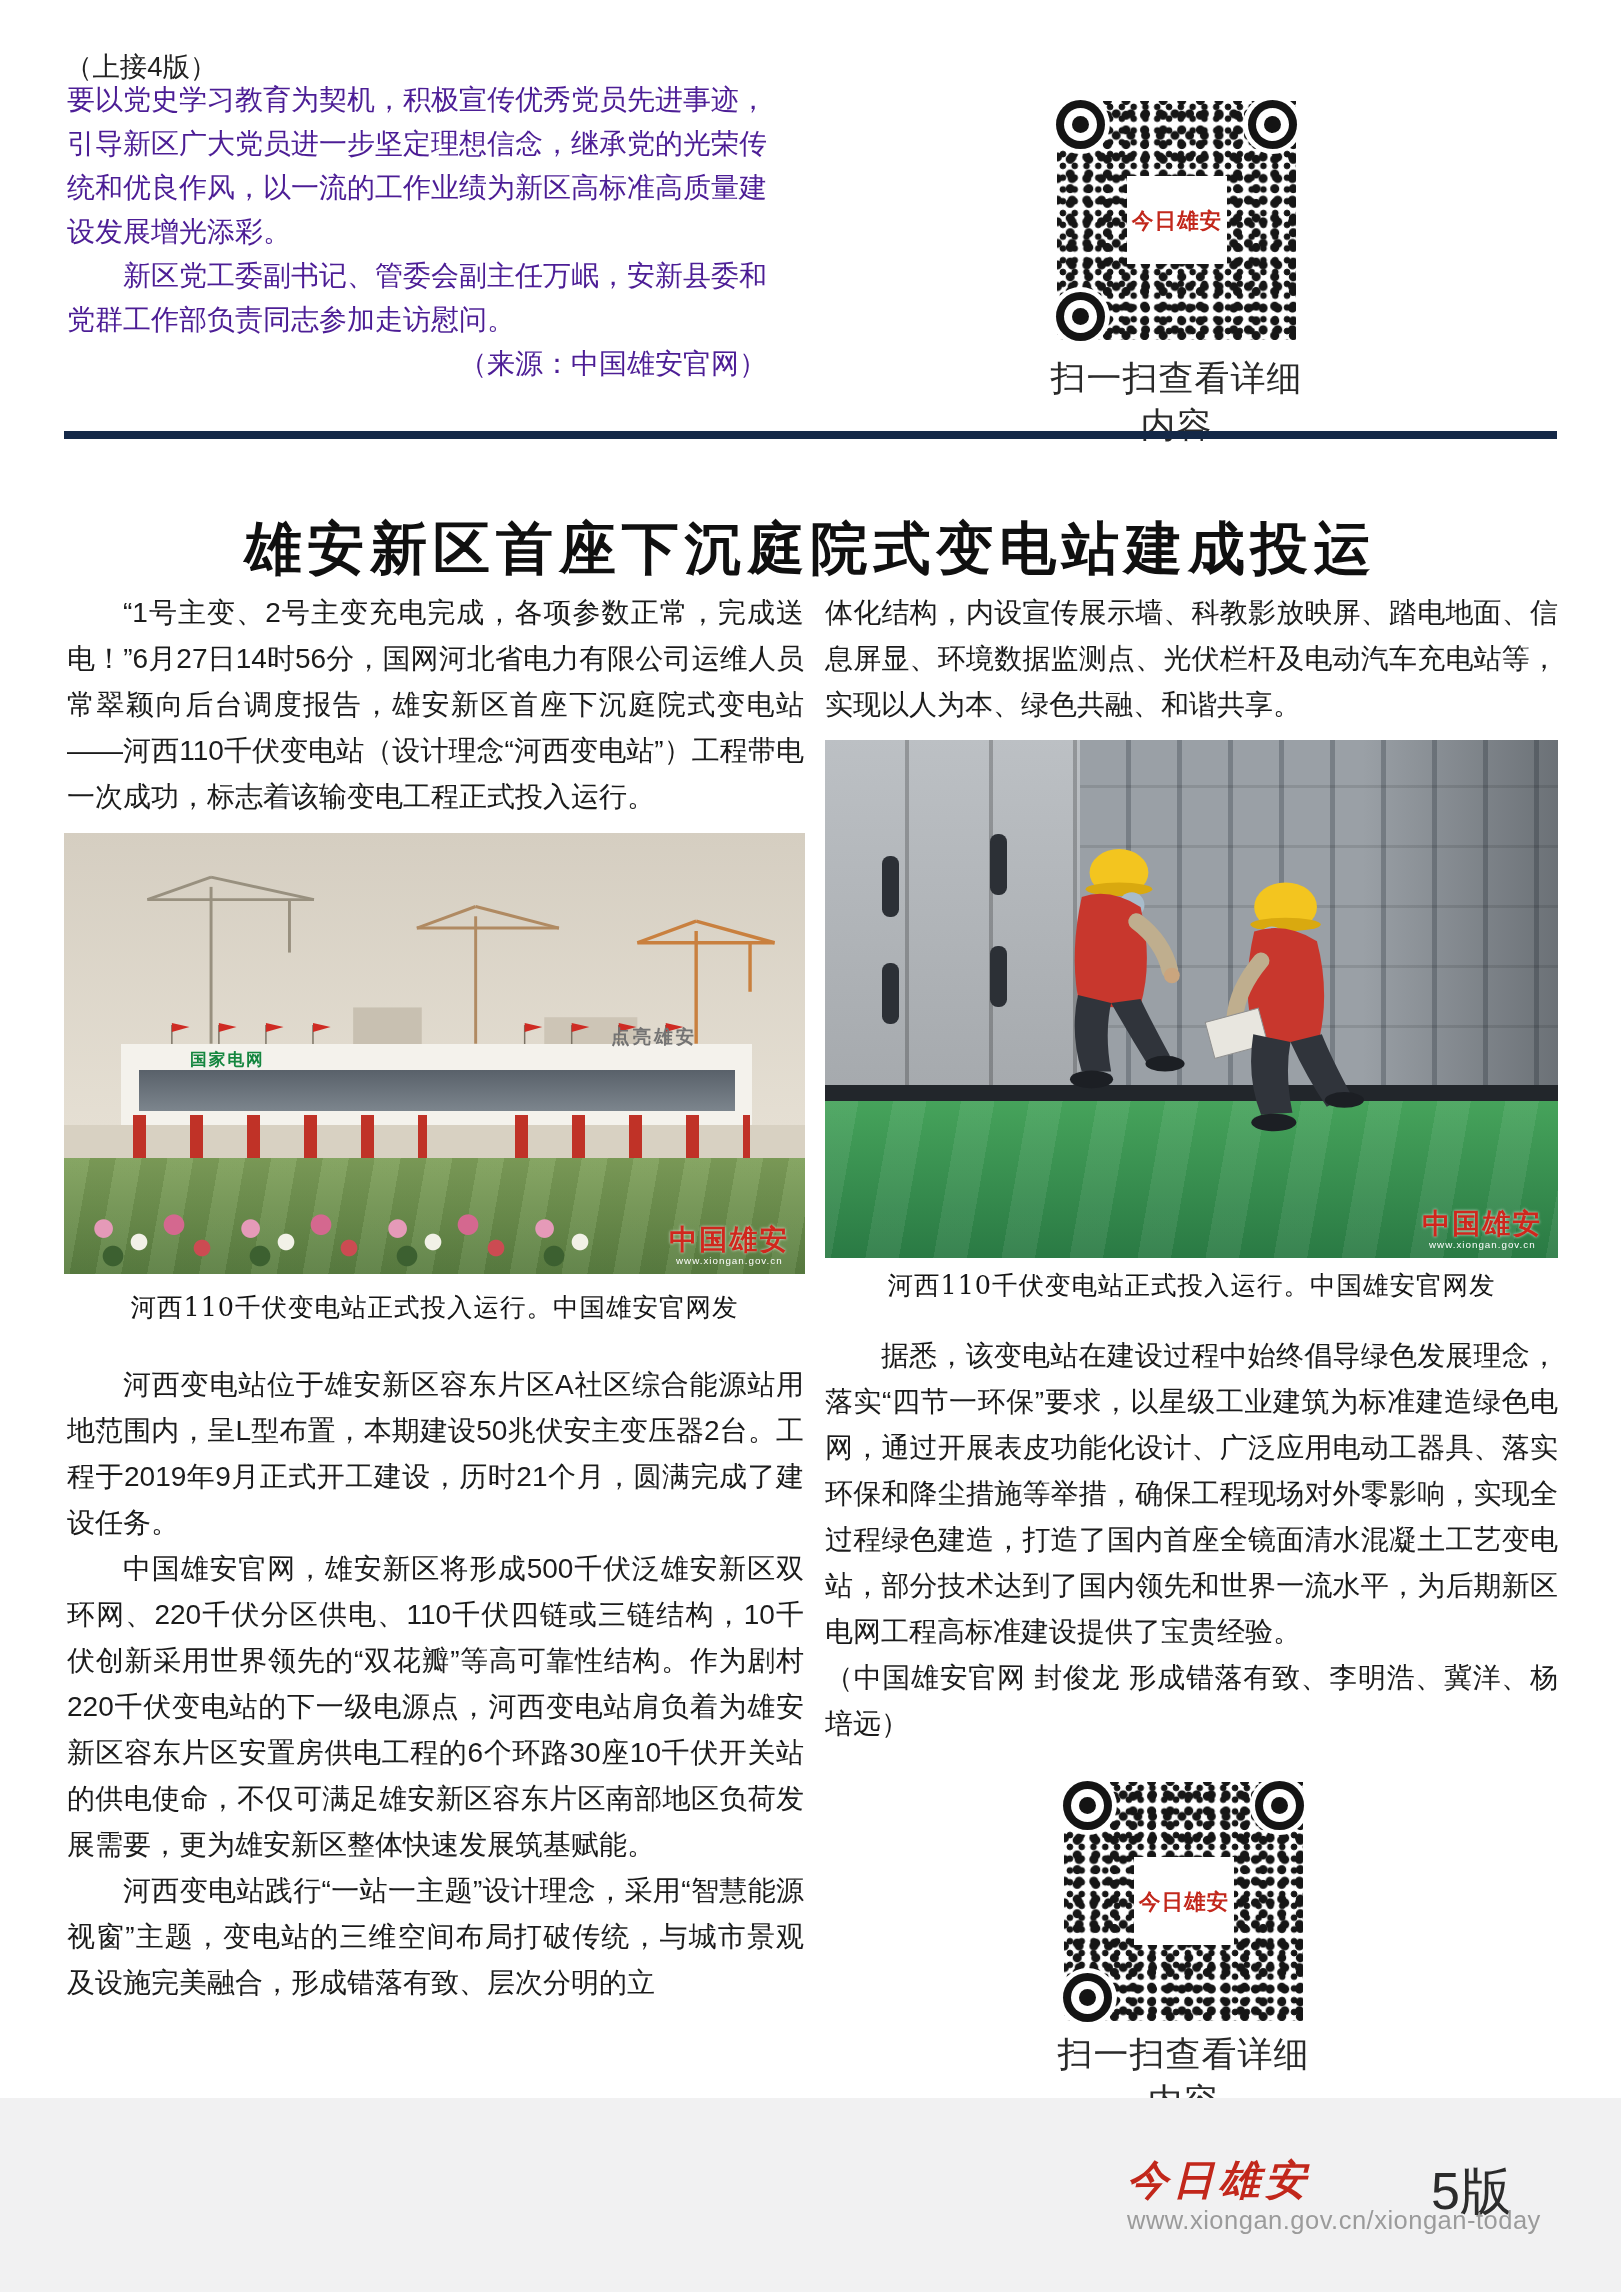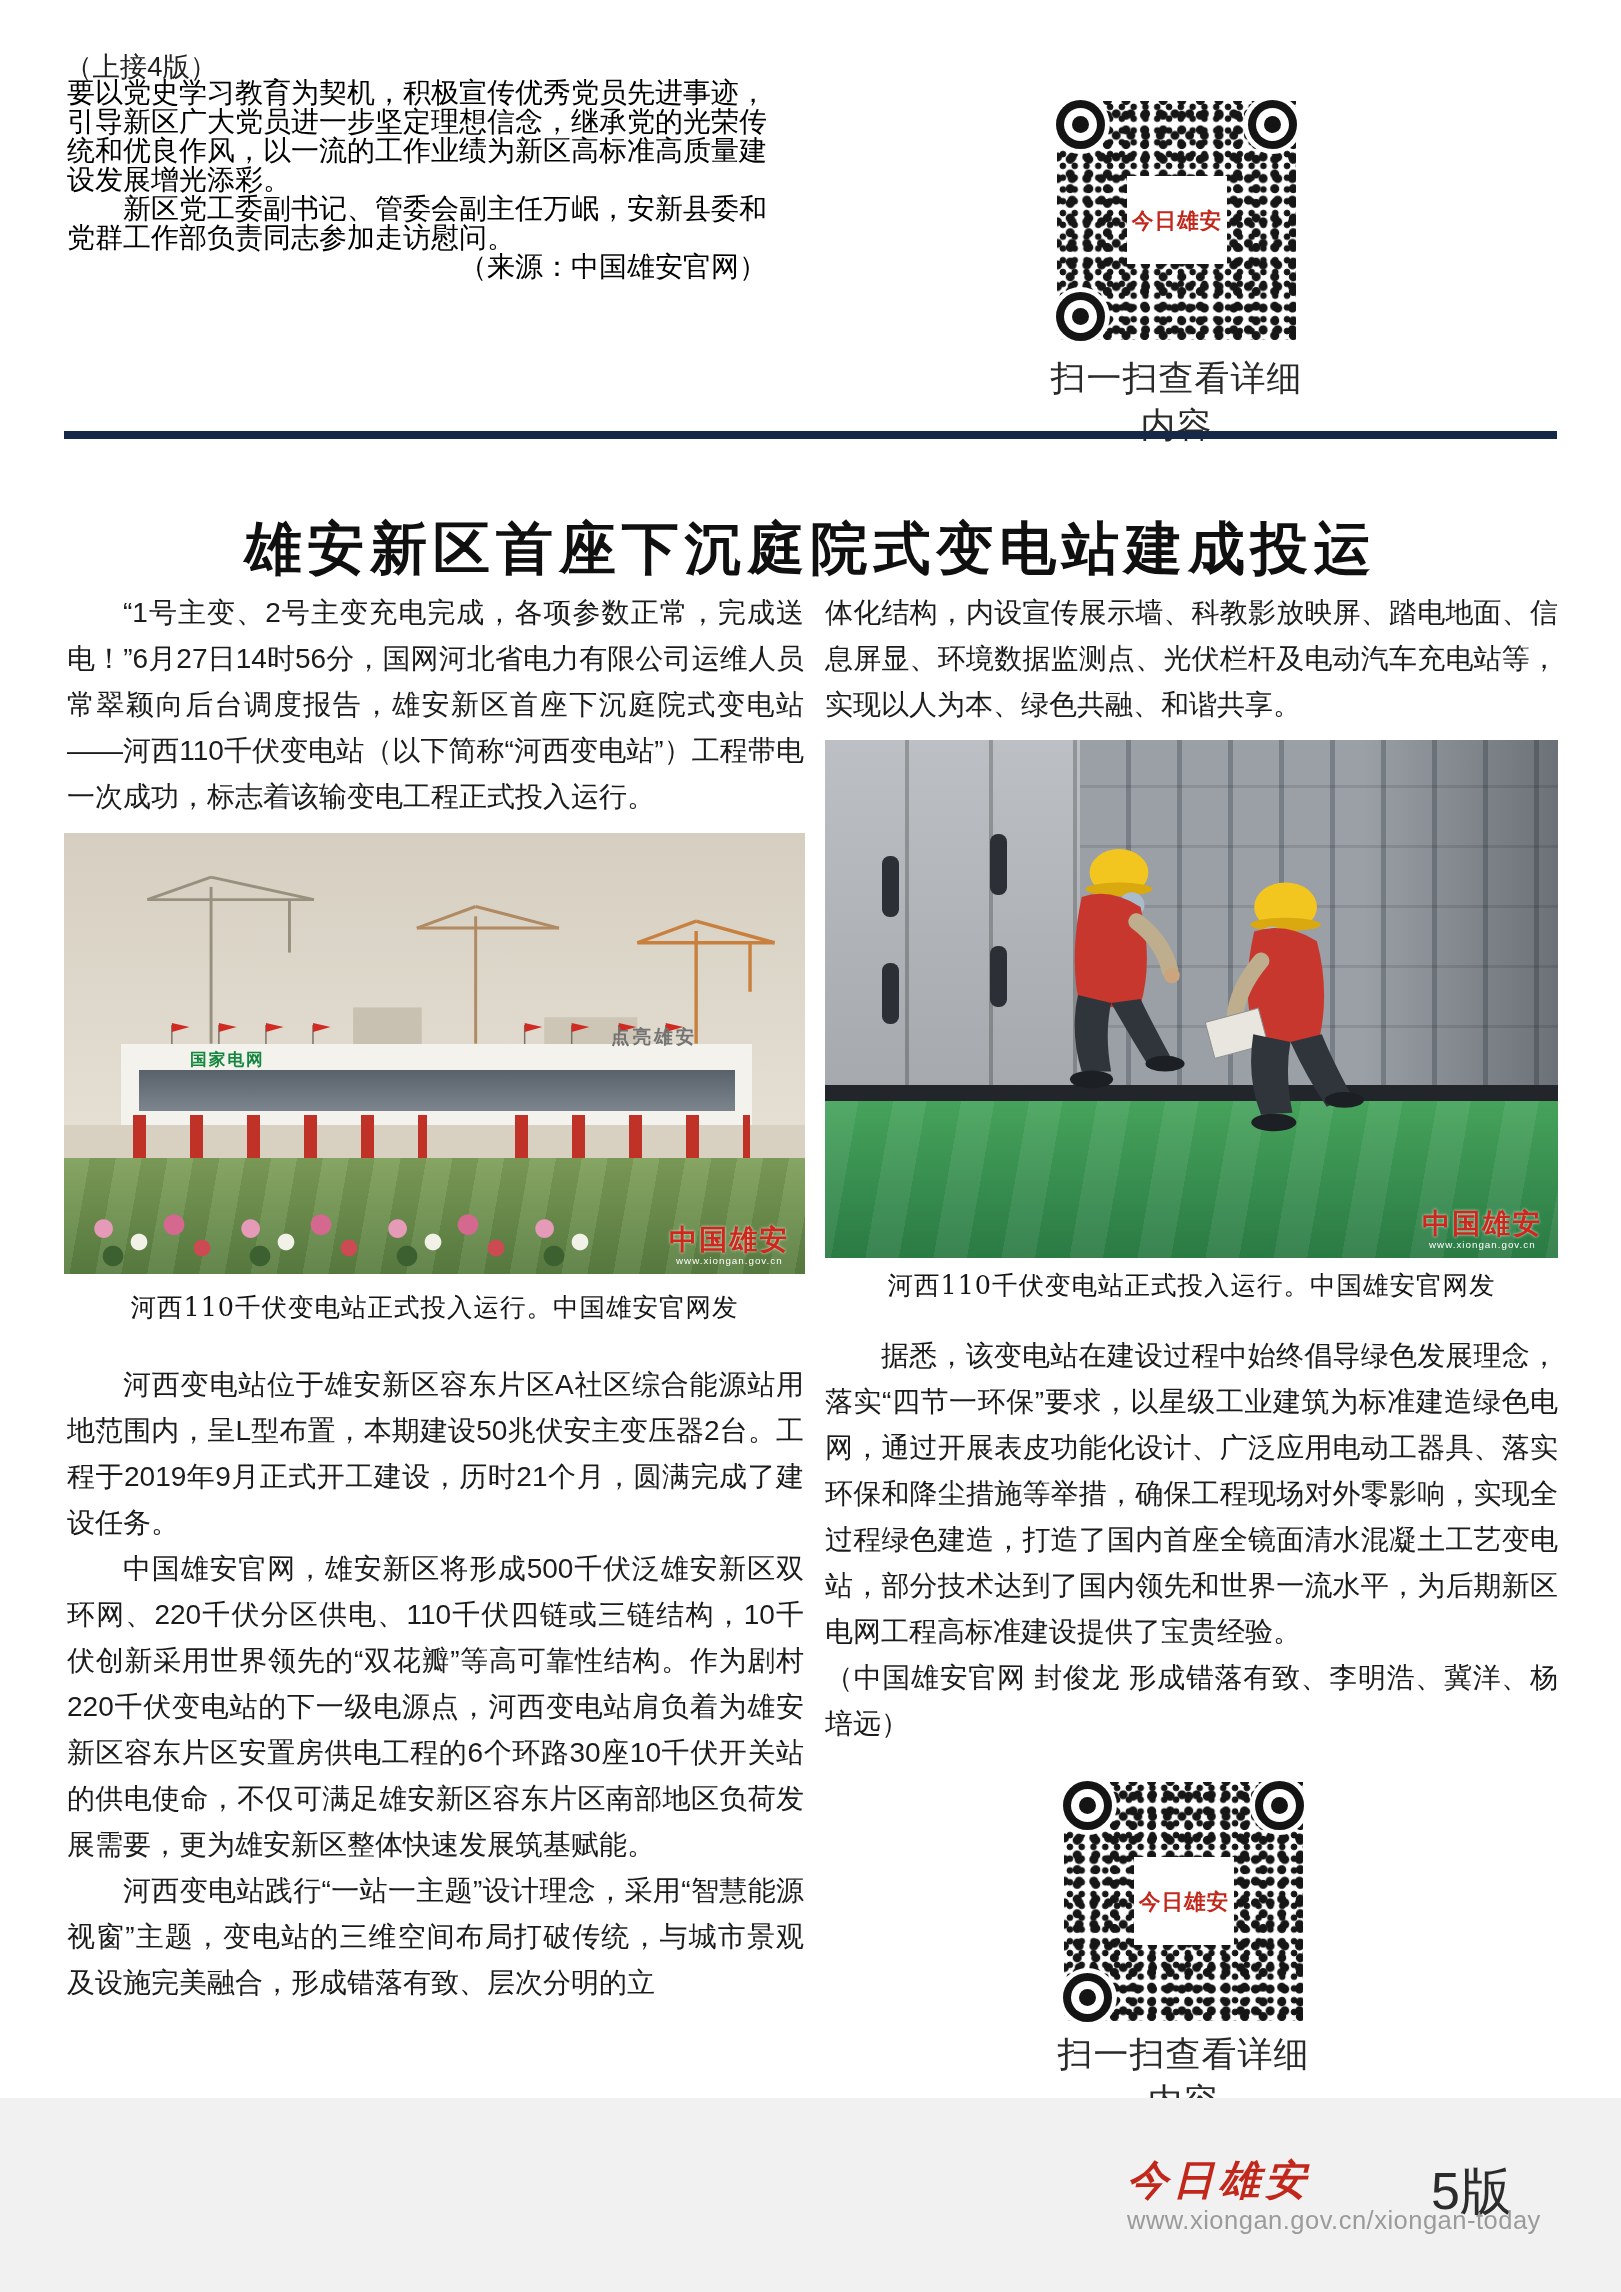--- a/index.html
+++ b/index.html
@@ -6,21 +6,21 @@
   .page{
     position:relative;width:1621px;height:2293px;margin:0 auto;
     background:#ffffff;overflow:hidden;
     font-family:"Liberation Sans",sans-serif;color:#1c1c1c;
   }
   .abs{position:absolute;}
   p{margin:0;}
 
   
   .cont-note{left:65px;top:49px;font-size:27.4px;color:#222;}
-  .top-text{left:67px;top:78px;width:700px;font-size:28px;line-height:29px;text-align:justify;color:#000000;}
+  .top-text{left:67px;top:78px;width:700px;font-size:28px;line-height:44px;text-align:justify;color:#4c1d95;}
   .top-text .indent{text-indent:2em;}
   .top-text .source{text-align:right;text-indent:0;}
 
   
   .qr{width:245px;height:245px;background:#fff;}
   .qr-dots{position:absolute;inset:2.9px;
     background-image:
       radial-gradient(circle,#161616 36%,transparent 44%),
       radial-gradient(circle,#161616 34%,transparent 42%),
       radial-gradient(circle,#161616 30%,transparent 38%);
@@ -145,21 +145,21 @@
     <div class="finder tr"></div>
     <div class="finder bl"></div>
     <div class="qr-center">今日雄安</div>
   </div>
   <div class="abs qr-caption qr-cap-top">扫一扫查看详细内容</div>
 
   <div class="abs divider"></div>
   <h1 class="abs headline">雄安新区首座下沉庭院式变电站建成投运</h1>
 
   <div class="abs col left-col">
-    <p class="indent">“1号主变、2号主变充电完成，各项参数正常，完成送电！”6月27日14时56分，国网河北省电力有限公司运维人员常翠颖向后台调度报告，雄安新区首座下沉庭院式变电站——河西110千伏变电站（以下简称“河西变电站”）工程带电一次成功，标志着该输变电工程正式投入运行。</p>
+    <p class="indent">“1号主变、2号主变充电完成，各项参数正常，完成送电！”6月27日14时56分，国网河北省电力有限公司运维人员常翠颖向后台调度报告，雄安新区首座下沉庭院式变电站——河西110千伏变电站（设计理念“河西变电站”）工程带电一次成功，标志着该输变电工程正式投入运行。</p>
   </div>
 
   <div class="abs photo-left">
     <div class="pl-sky"></div>
     <svg class="pl-svg" width="741" height="441" viewBox="0 0 756 450">
       <g stroke="#98907f" stroke-width="3" fill="none">
         <line x1="150" y1="215" x2="150" y2="55"></line>
           <line x1="85" y1="68" x2="255" y2="68"></line>
         <line x1="150" y1="45" x2="85" y2="68"></line>
           <line x1="150" y1="45" x2="255" y2="68"></line>

